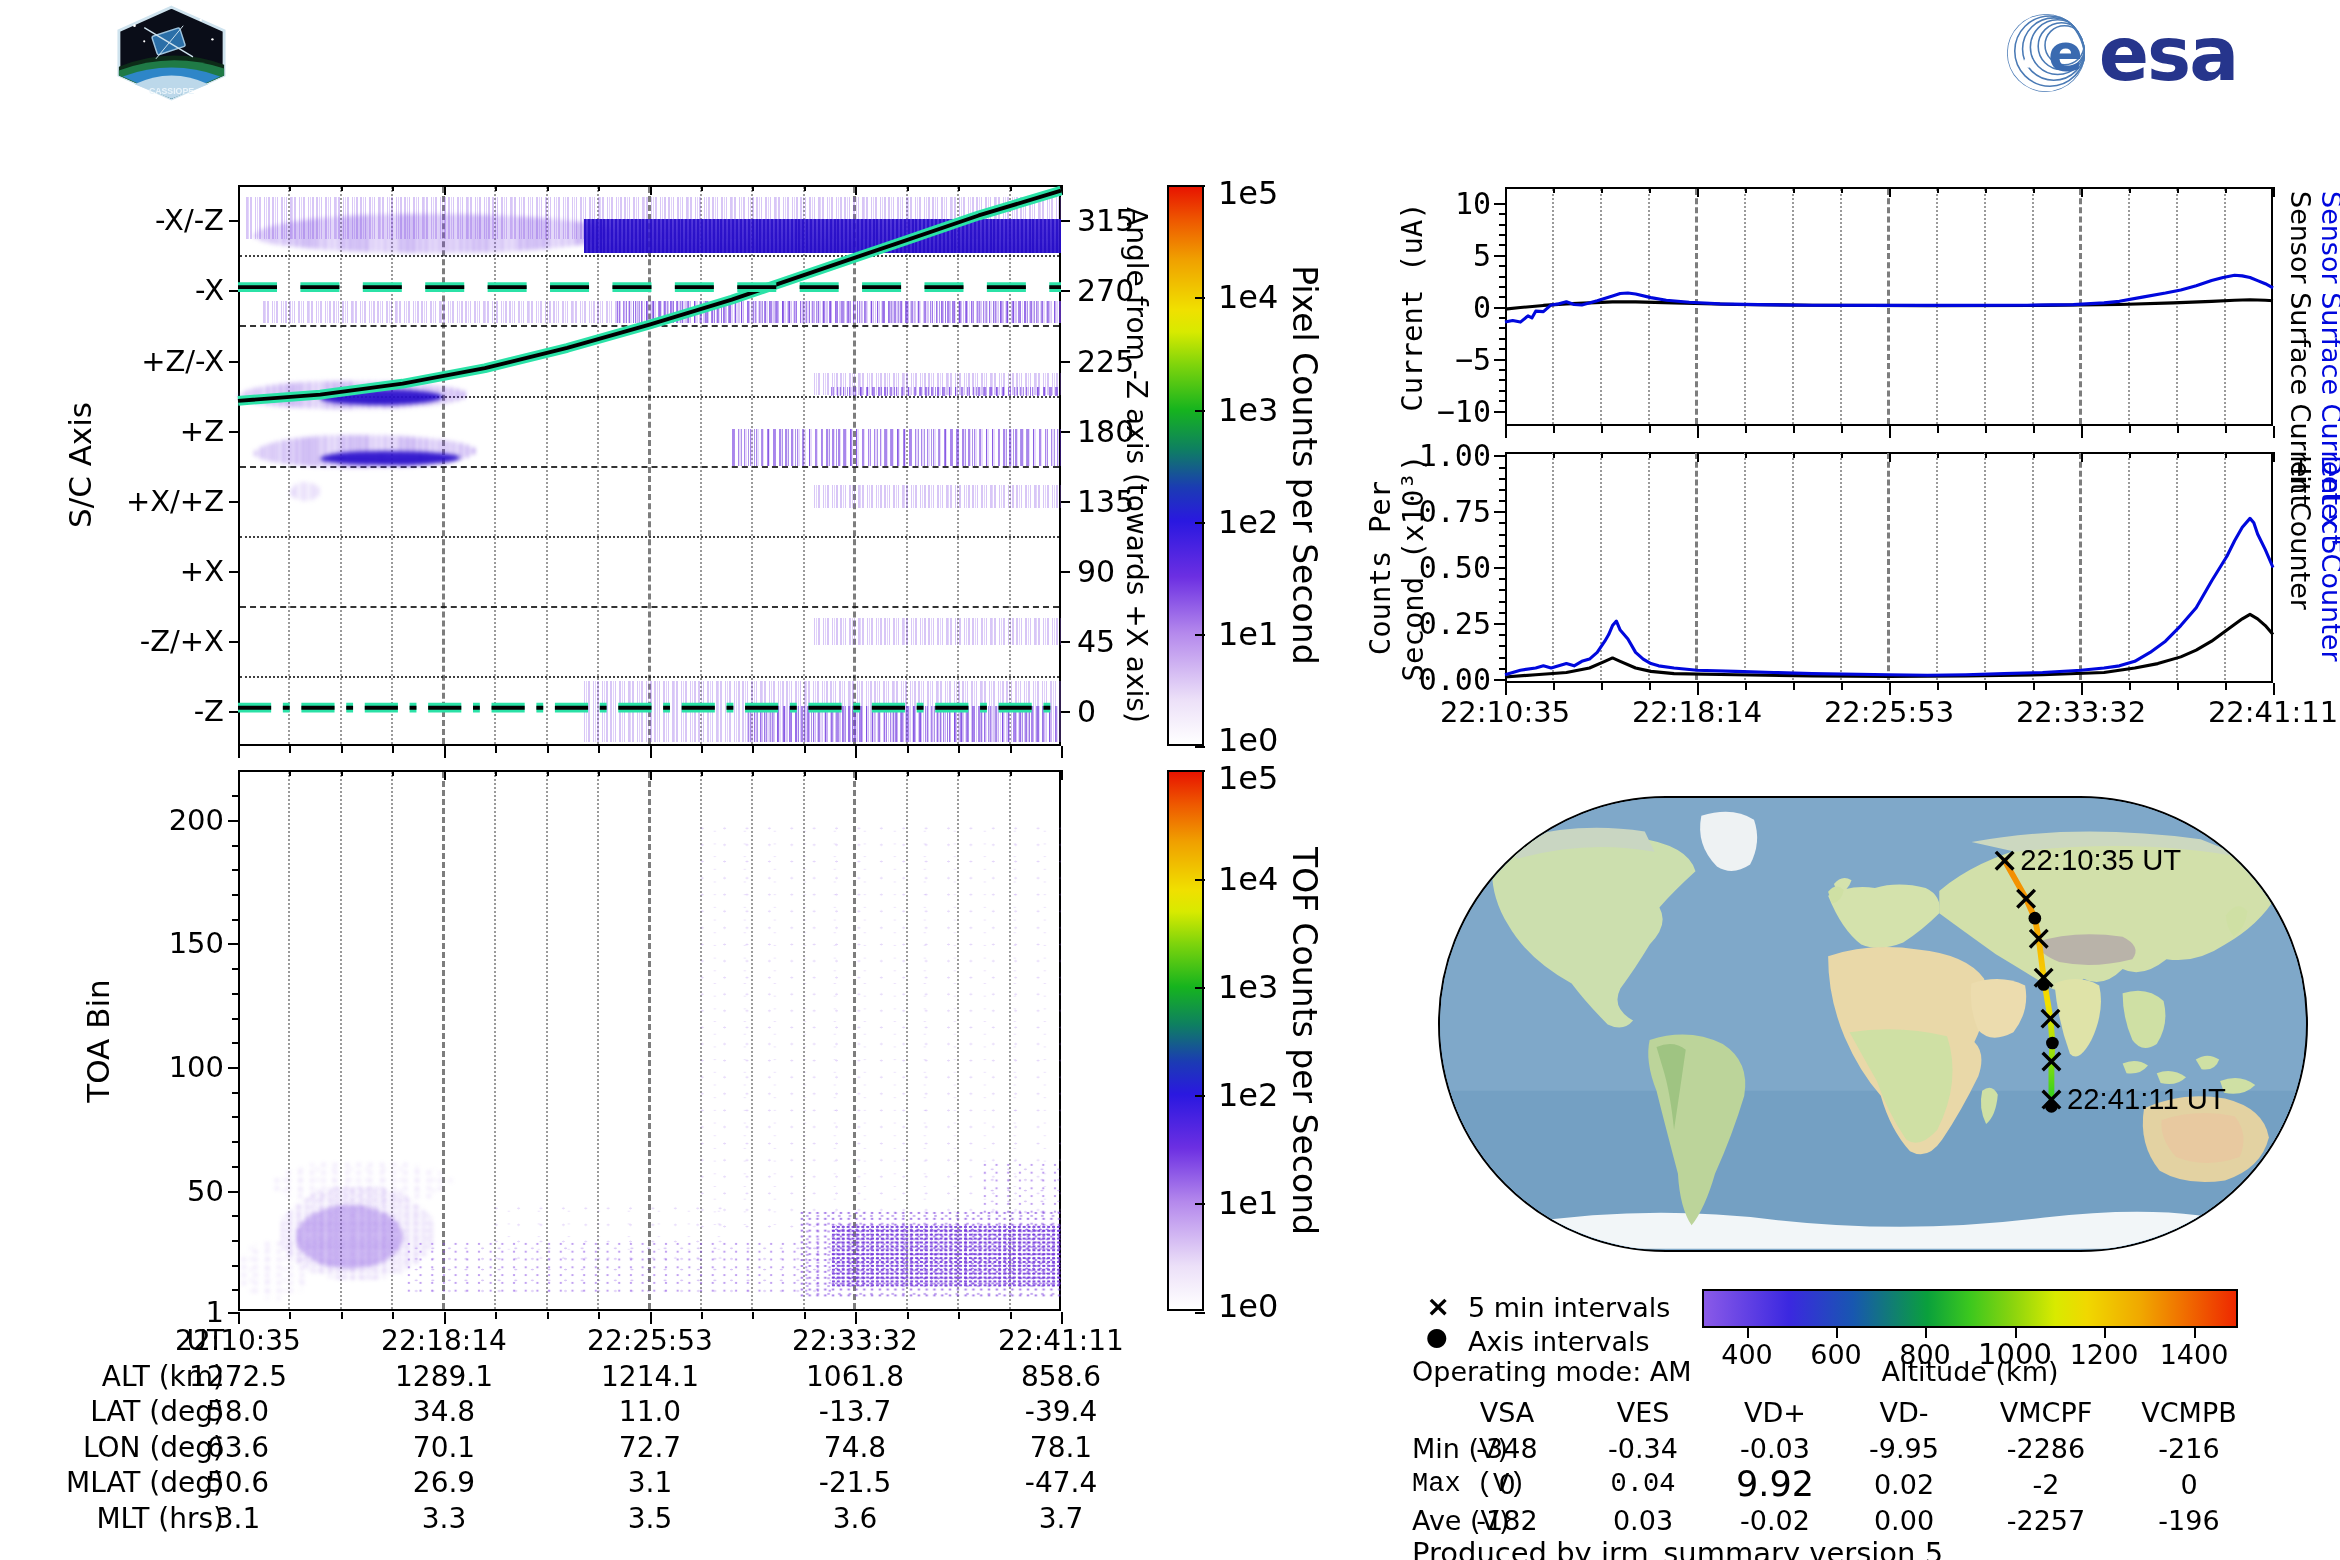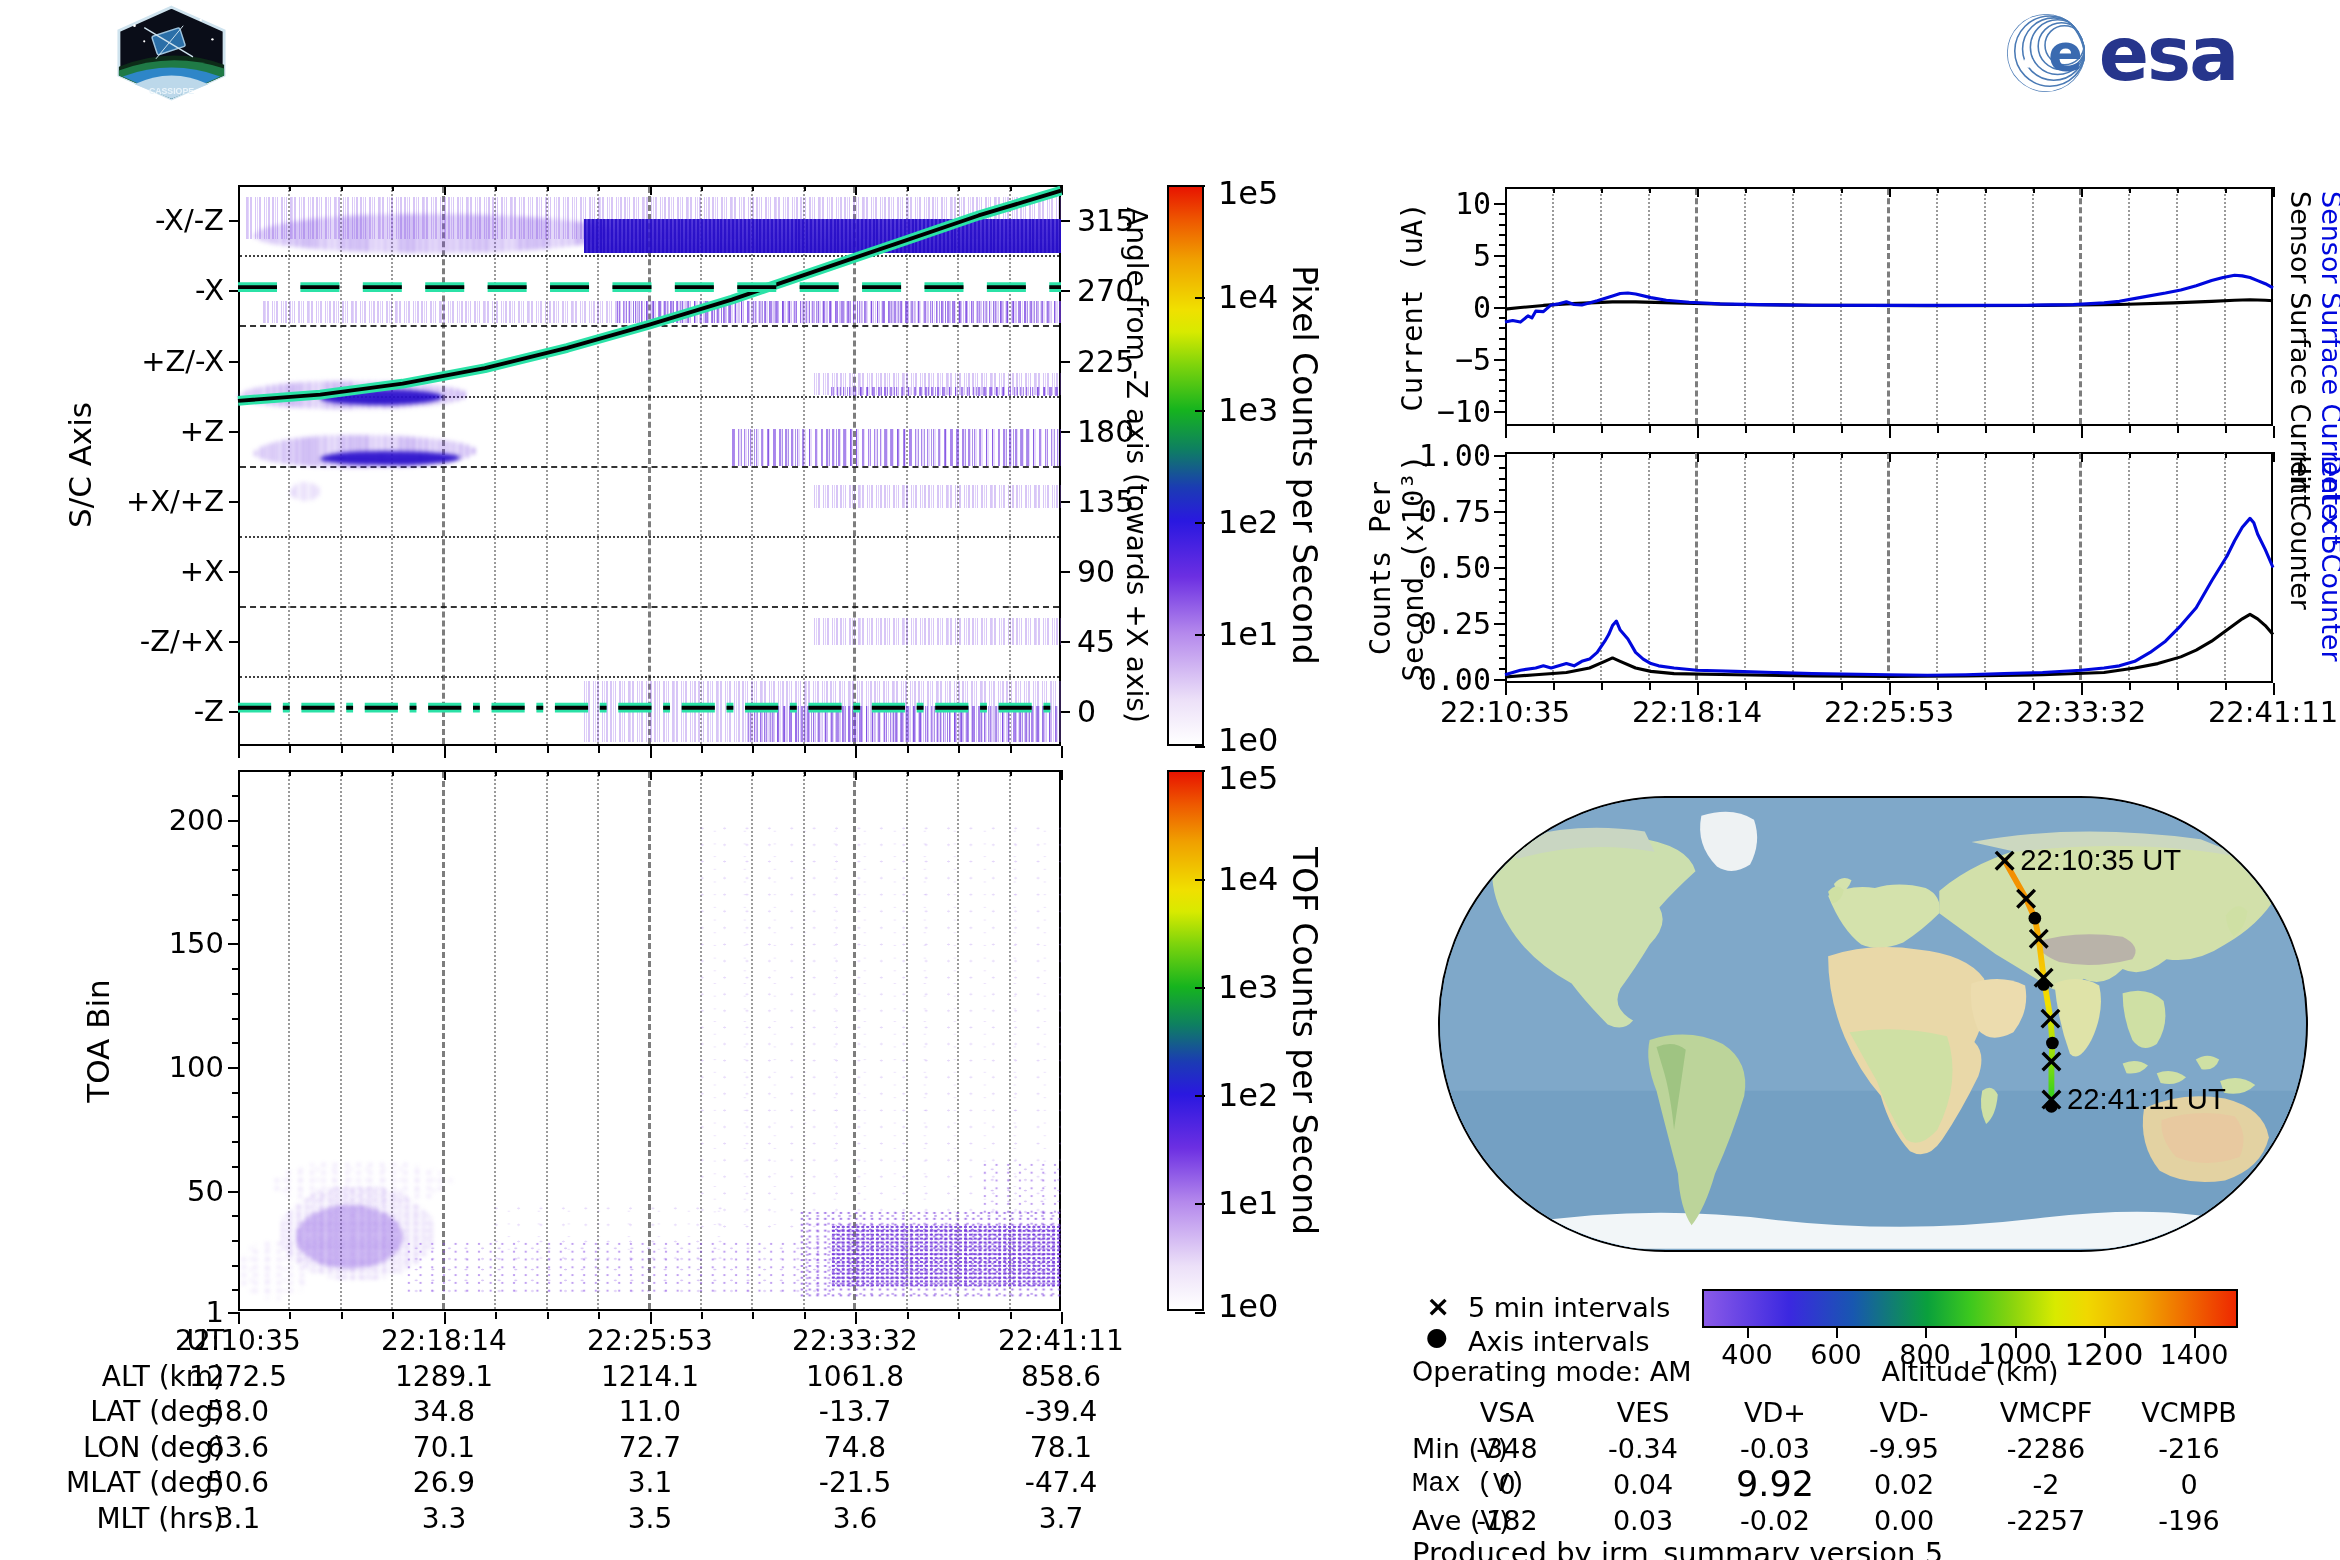--- a/index.html
+++ b/index.html
@@ -651,39 +651,39 @@
     <div class="lab" style="left: 1061px; top: 1518px; font-size: 28px; transform: translate(-50%, -50%);">3.7</div>
     <div class="tick" style="left: 1747px; top: 1328px; width: 2.4px; height: 9.8px;"></div>
     <div class="lab" style="left: 1747px; top: 1354px; font-size: 27px; transform: translate(-50%, -50%);">400</div>
     <div class="tick" style="left: 1836px; top: 1328px; width: 2.4px; height: 9.8px;"></div>
     <div class="lab" style="left: 1836px; top: 1354px; font-size: 27px; transform: translate(-50%, -50%);">600</div>
     <div class="tick" style="left: 1925px; top: 1328px; width: 2.4px; height: 9.8px;"></div>
     <div class="lab" style="left: 1925px; top: 1354px; font-size: 27px; transform: translate(-50%, -50%);">800</div>
     <div class="tick" style="left: 2015px; top: 1328px; width: 2.4px; height: 9.8px;"></div>
     <div class="lab" style="left: 2015px; top: 1354px; font-size: 29px; transform: translate(-50%, -50%);">1000</div>
     <div class="tick" style="left: 2104px; top: 1328px; width: 2.4px; height: 9.8px;"></div>
-    <div class="lab" style="left: 2104px; top: 1354px; font-size: 31px; transform: translate(-50%, -50%);">1200</div>
+    <div class="lab" style="left: 2104px; top: 1354px; font-size: 27px; transform: translate(-50%, -50%);">1200</div>
     <div class="tick" style="left: 2194px; top: 1328px; width: 2.4px; height: 9.8px;"></div>
     <div class="lab" style="left: 2194px; top: 1354px; font-size: 27px; transform: translate(-50%, -50%);">1400</div>
     <div class="lab" style="left: 1507px; top: 1412px; font-size: 27px; transform: translate(-50%, -50%);">VSA</div>
     <div class="lab" style="left: 1643px; top: 1412px; font-size: 27px; transform: translate(-50%, -50%);">VES</div>
     <div class="lab" style="left: 1775px; top: 1412px; font-size: 27px; transform: translate(-50%, -50%);">VD+</div>
     <div class="lab" style="left: 1904px; top: 1412px; font-size: 27px; transform: translate(-50%, -50%);">VD-</div>
     <div class="lab" style="left: 2046px; top: 1412px; font-size: 27px; transform: translate(-50%, -50%);">VMCPF</div>
     <div class="lab" style="left: 2189px; top: 1412px; font-size: 27px; transform: translate(-50%, -50%);">VCMPB</div>
     <div class="lab" style="left: 1412px; top: 1448px; font-size: 27px; transform: translateY(-50%);">Min (V)</div>
     <div class="lab" style="left: 1507px; top: 1448px; font-size: 27px; transform: translate(-50%, -50%);">-348</div>
     <div class="lab" style="left: 1643px; top: 1448px; font-size: 27px; transform: translate(-50%, -50%);">-0.34</div>
     <div class="lab" style="left: 1775px; top: 1448px; font-size: 27px; transform: translate(-50%, -50%);">-0.03</div>
     <div class="lab" style="left: 1904px; top: 1448px; font-size: 27px; transform: translate(-50%, -50%);">-9.95</div>
     <div class="lab" style="left: 2046px; top: 1448px; font-size: 27px; transform: translate(-50%, -50%);">-2286</div>
     <div class="lab" style="left: 2189px; top: 1448px; font-size: 27px; transform: translate(-50%, -50%);">-216</div>
     <div class="lab" style="left: 1412px; top: 1484px; font-size: 27px; transform: translateY(-50%); font-family: Liberation Mono, monospace;">Max (V)</div>
     <div class="lab" style="left: 1507px; top: 1484px; font-size: 27px; transform: translate(-50%, -50%);">0</div>
-    <div class="lab" style="left: 1643px; top: 1484px; font-size: 27px; transform: translate(-50%, -50%);">0.04</div>
+    <div class="lab" style="left: 1643px; top: 1484px; font-size: 27px; transform: translate(-50%, -50%); font-family: Liberation Mono, monospace;">0.04</div>
     <div class="lab" style="left: 1775px; top: 1484px; font-size: 35px; transform: translate(-50%, -50%);">9.92</div>
     <div class="lab" style="left: 1904px; top: 1484px; font-size: 27px; transform: translate(-50%, -50%);">0.02</div>
     <div class="lab" style="left: 2046px; top: 1484px; font-size: 27px; transform: translate(-50%, -50%);">-2</div>
     <div class="lab" style="left: 2189px; top: 1484px; font-size: 27px; transform: translate(-50%, -50%);">0</div>
     <div class="lab" style="left: 1412px; top: 1520px; font-size: 27px; transform: translateY(-50%);">Ave (V)</div>
     <div class="lab" style="left: 1507px; top: 1520px; font-size: 27px; transform: translate(-50%, -50%);">-182</div>
     <div class="lab" style="left: 1643px; top: 1520px; font-size: 27px; transform: translate(-50%, -50%);">0.03</div>
     <div class="lab" style="left: 1775px; top: 1520px; font-size: 27px; transform: translate(-50%, -50%);">-0.02</div>
     <div class="lab" style="left: 1904px; top: 1520px; font-size: 27px; transform: translate(-50%, -50%);">0.00</div>
     <div class="lab" style="left: 2046px; top: 1520px; font-size: 27px; transform: translate(-50%, -50%);">-2257</div>

